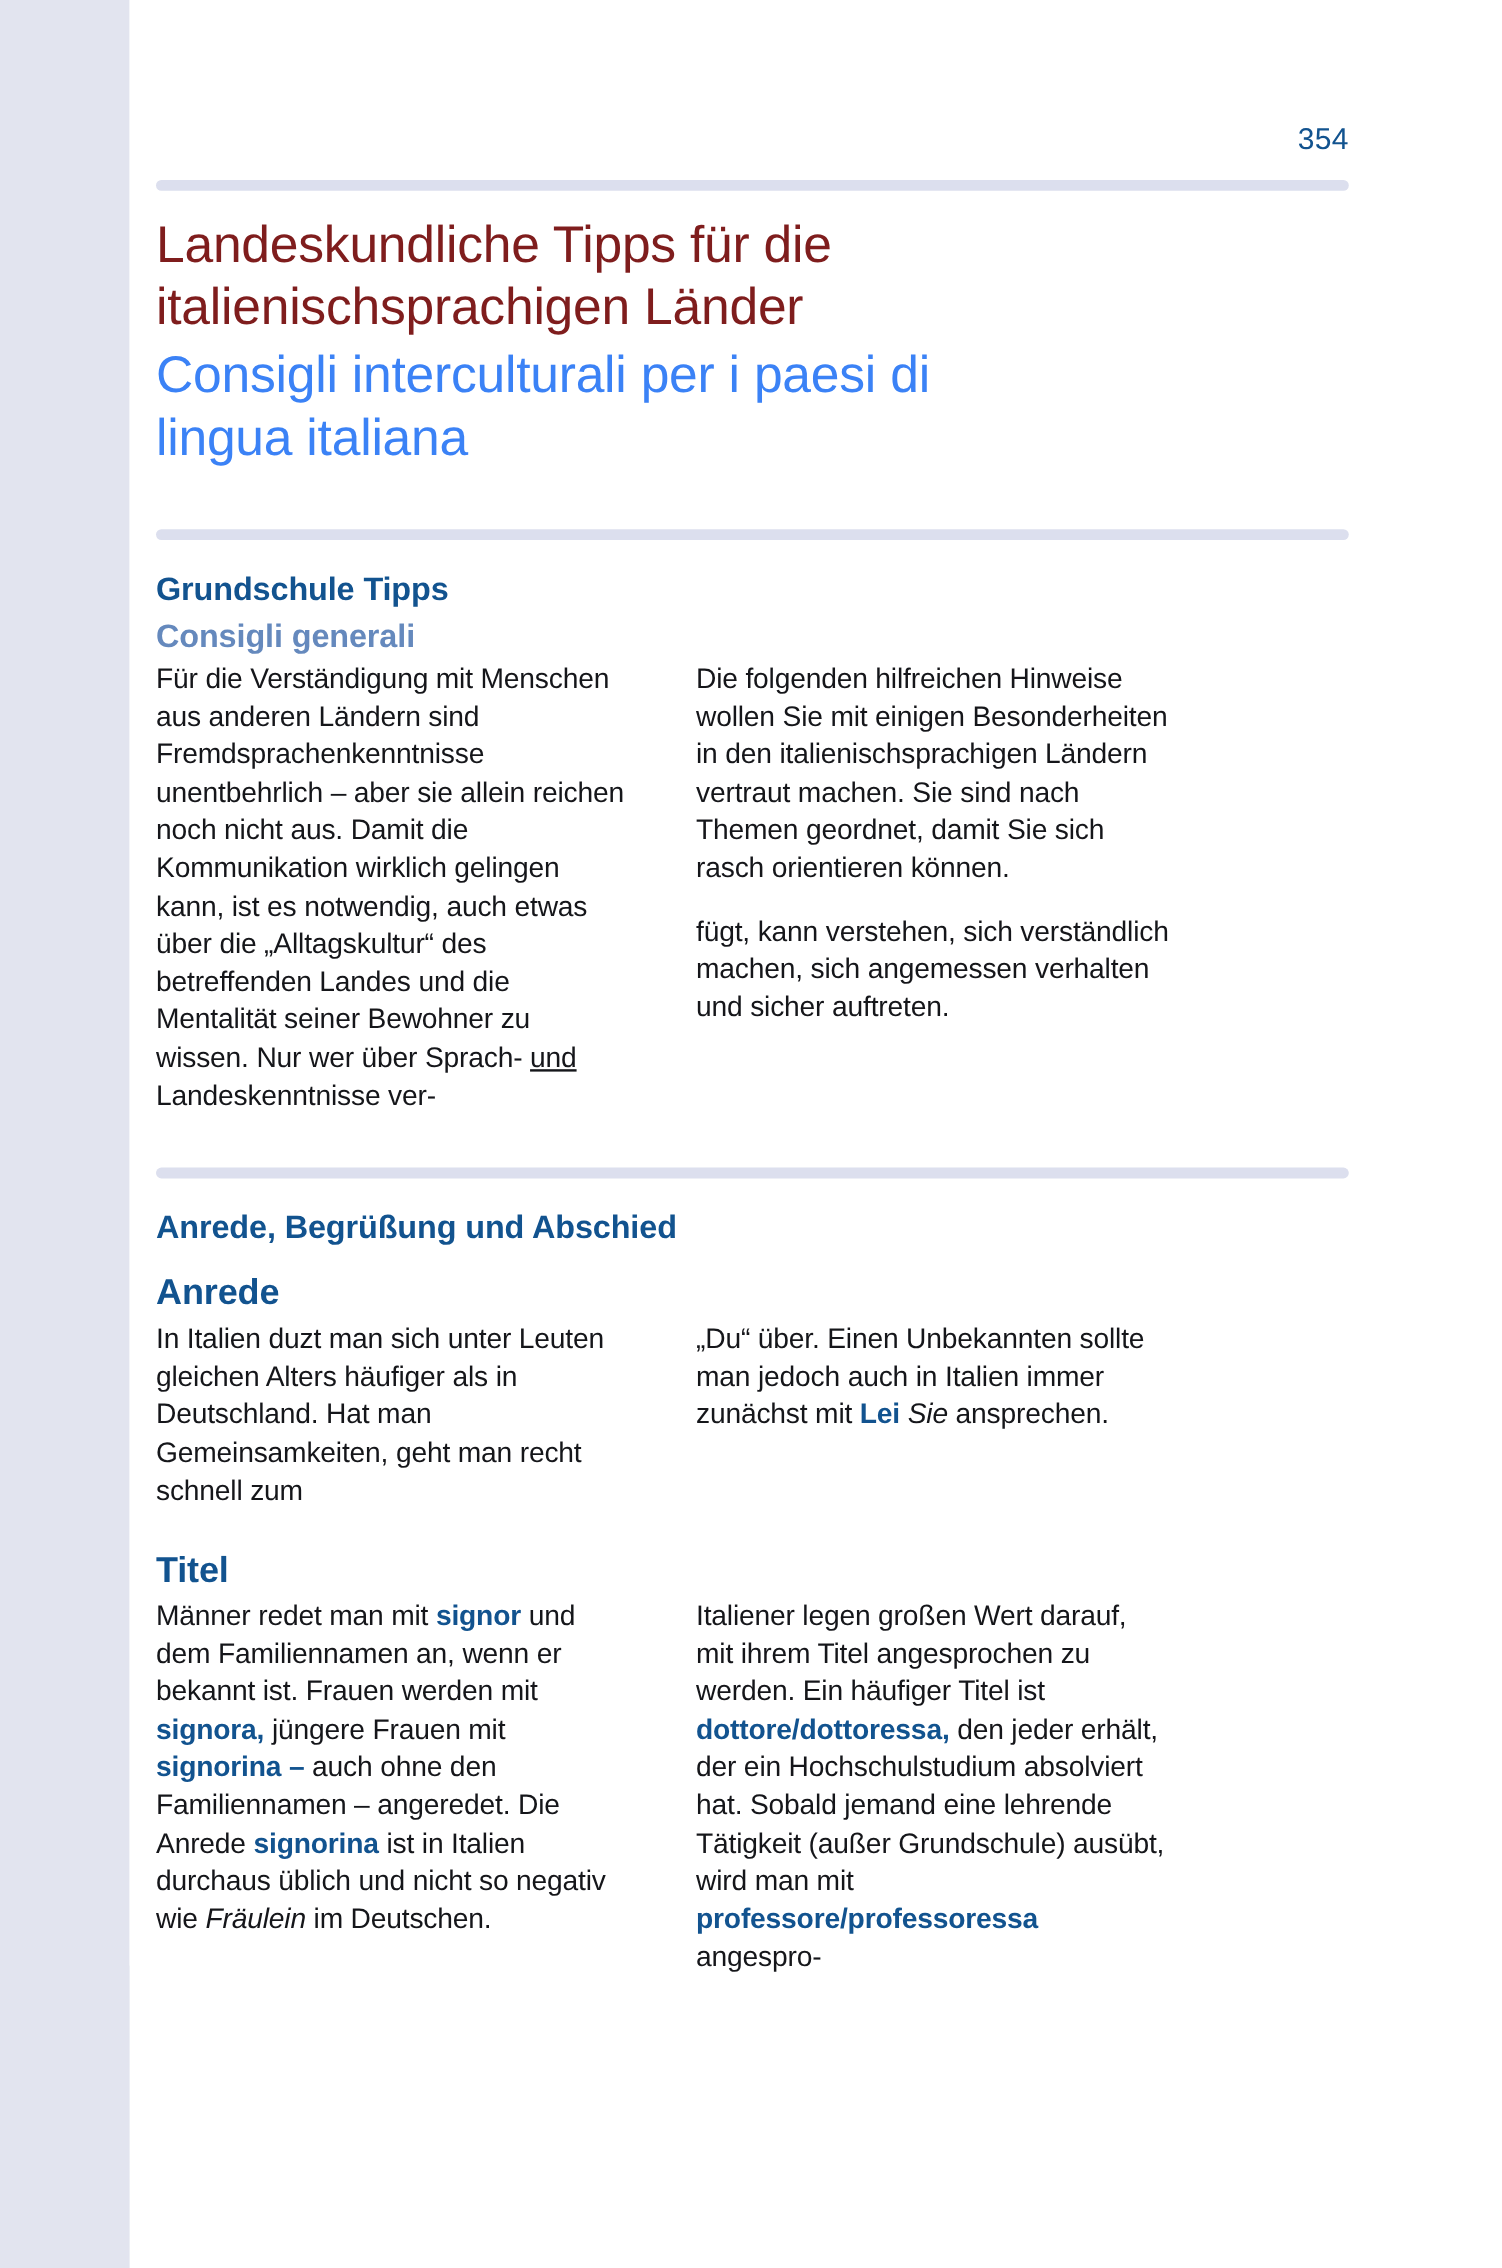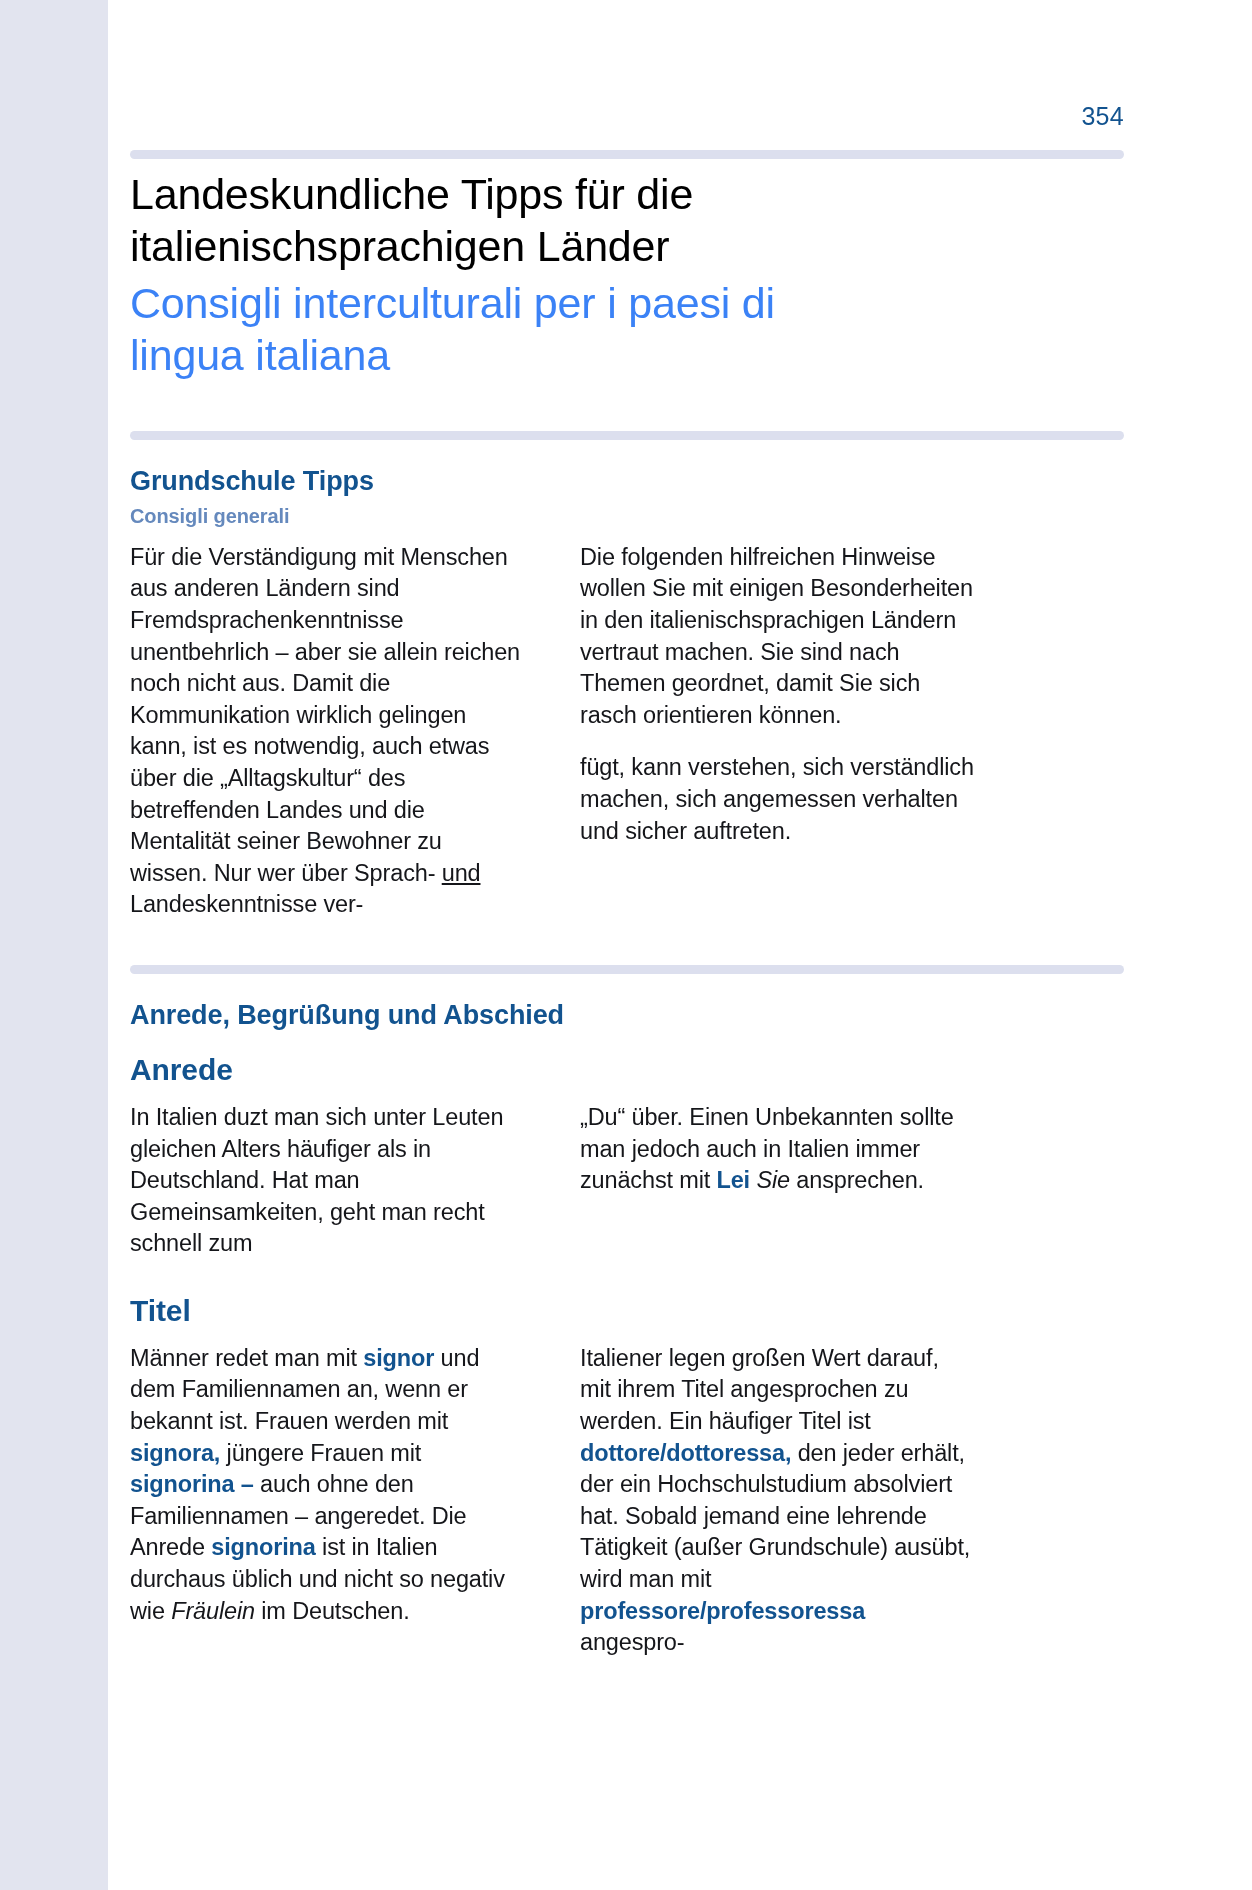--- a/index.html
+++ b/index.html
@@ -55,25 +55,25 @@
     height: 9px;
     background: #dcdfee;
     border-radius: 5px;
     width: 100%;
   }
   .rule.top-rule   { margin-top: 21px; }
   .rule.sec-rule   { margin-top: 0; }
 
   
   .chapter-title {
-    color: #000000;
+    color: #7f1d1d;
     font-size: 43px;
     line-height: 1.20;
     font-weight: 400;
-    margin: 10px 0 0 0;
+    margin: 20px 0 0 0;
     letter-spacing: -0.2px;
     max-width: 700px;
   }
   .chapter-subtitle {
     color: #3b82f6;
     font-size: 43px;
     line-height: 1.20;
     font-weight: 400;
     margin: 6px 0 0 0;
     letter-spacing: -0.2px;
@@ -88,40 +88,40 @@
   .h2-de {
     color: #12538f;
     font-size: 27px;
     font-weight: bold;
     line-height: 1.16;
     margin: 26px 0 0 0;
     letter-spacing: -0.1px;
   }
   .h2-it {
     color: #6589bd;
-    font-size: 20px;
+    font-size: 27px;
     font-weight: bold;
     line-height: 1.16;
     margin: 7px 0 0 0;
     letter-spacing: -0.1px;
   }
   .h3 {
     color: #12538f;
     font-size: 30px;
     font-weight: bold;
     line-height: 1.16;
     margin: 0 0 0 0;
     letter-spacing: -0.1px;
   }
 
   
   .cols {
     display: flex;
     gap: 56px;
-    margin-top: 14px;
+    margin-top: 4px;
   }
   .col {
     width: 394px;
     flex: 0 0 394px;
   }
   p.body {
     color: #15161a;
     font-size: 23.5px;
     line-height: 1.345;
     margin: 0 0 0 0;

